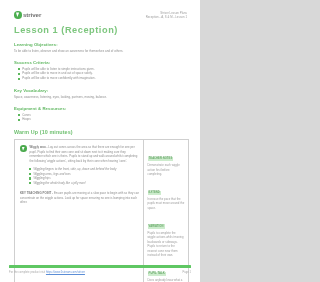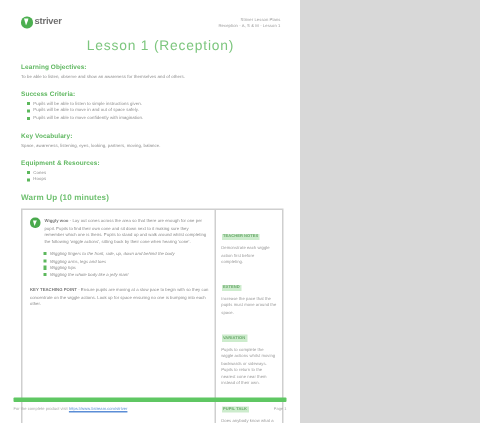--- a/index.html
+++ b/index.html
@@ -37,22 +37,22 @@
   }
   .doc-meta { text-align:right; }
   .doc-meta div {
     font-size:2.8px; color:#9a9a9a; line-height:1.55;
     letter-spacing:0.05px; white-space:nowrap;
   }
 
   
   .lesson-title {
     margin:6px 0 0 14px;
-    font-size:9.2px; color:#7dc67e; font-weight:normal;
-    letter-spacing:0.55px; line-height:1;text-align:center;
+    font-size:9.2px; color:#7dc67e; font-weight:bold;
+    letter-spacing:0.55px; line-height:1;
   }
   .sec-head {
     margin:7px 0 1.6px 14px;
     font-size:4.3px; font-weight:bold; color:#5fb760;
     letter-spacing:0.06px; line-height:1.2;
   }
   .sec-body {
     margin:0 16px 0 14px;
     font-size:2.9px; color:#8d8d8d; line-height:1.5;
     letter-spacing:0.04px;

